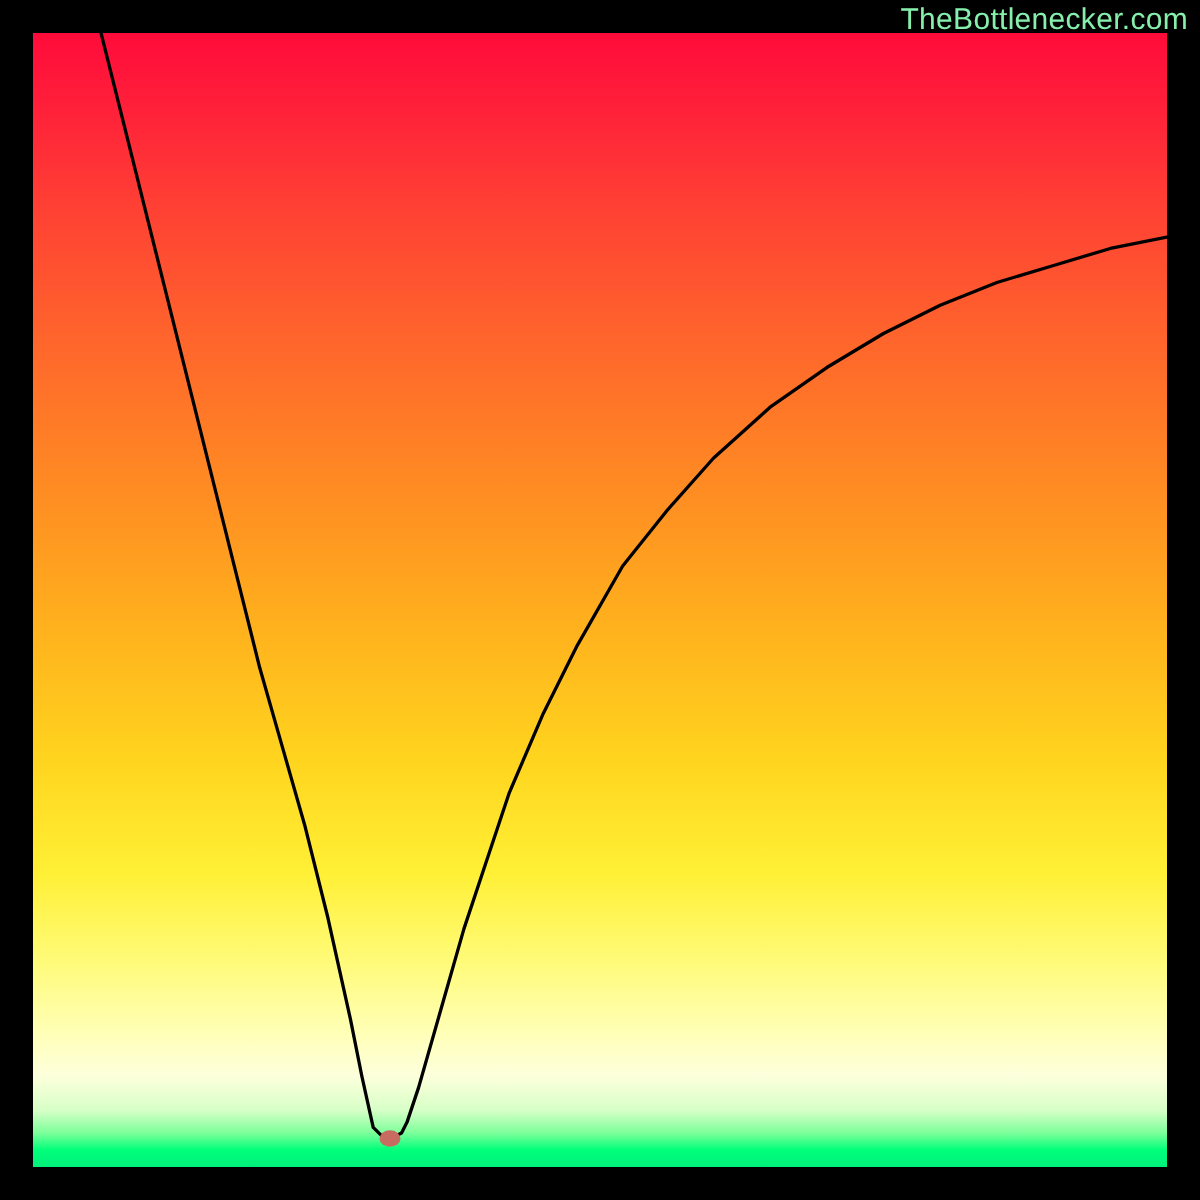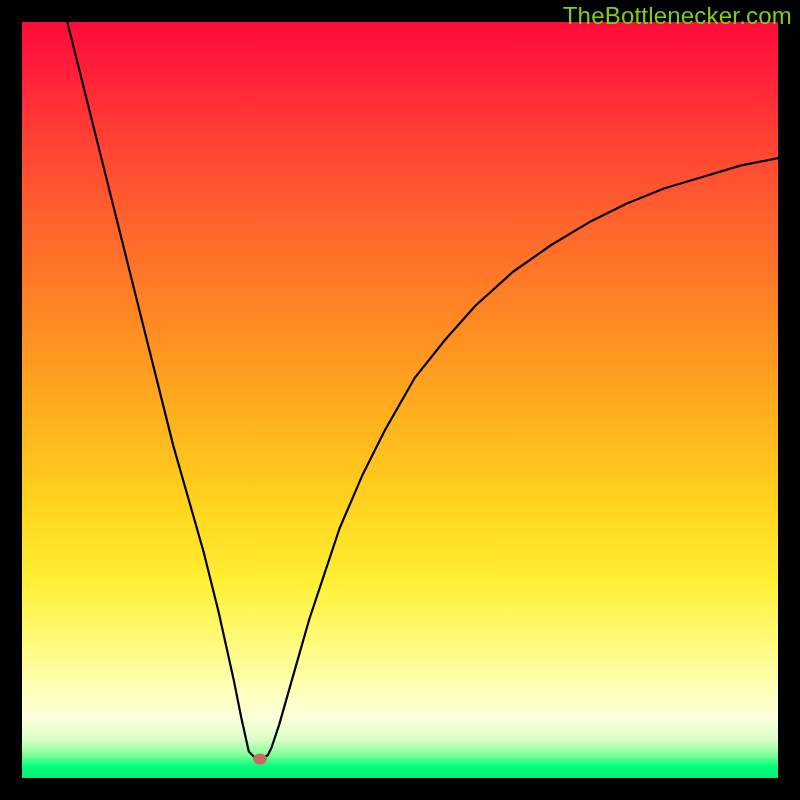--- a/index.html
+++ b/index.html
@@ -54,22 +54,22 @@
     width: 14px;
     height: 11px;
     border-radius: 50% / 50%;
     background: #c86b60;
     transform: translate(-50%, -50%);
   }
   .watermark {
     position: absolute;
     top: 2px;
     right: 8px;
-    color: #84cc16;
-    font-size: 24px;
+    color: #86efac;
+    font-size: 20px;
     font-weight: 500;
     letter-spacing: 0.2px;
     user-select: none;
   }
 </style>
 </head>
 <body>
 
 <div class="frame">
 

